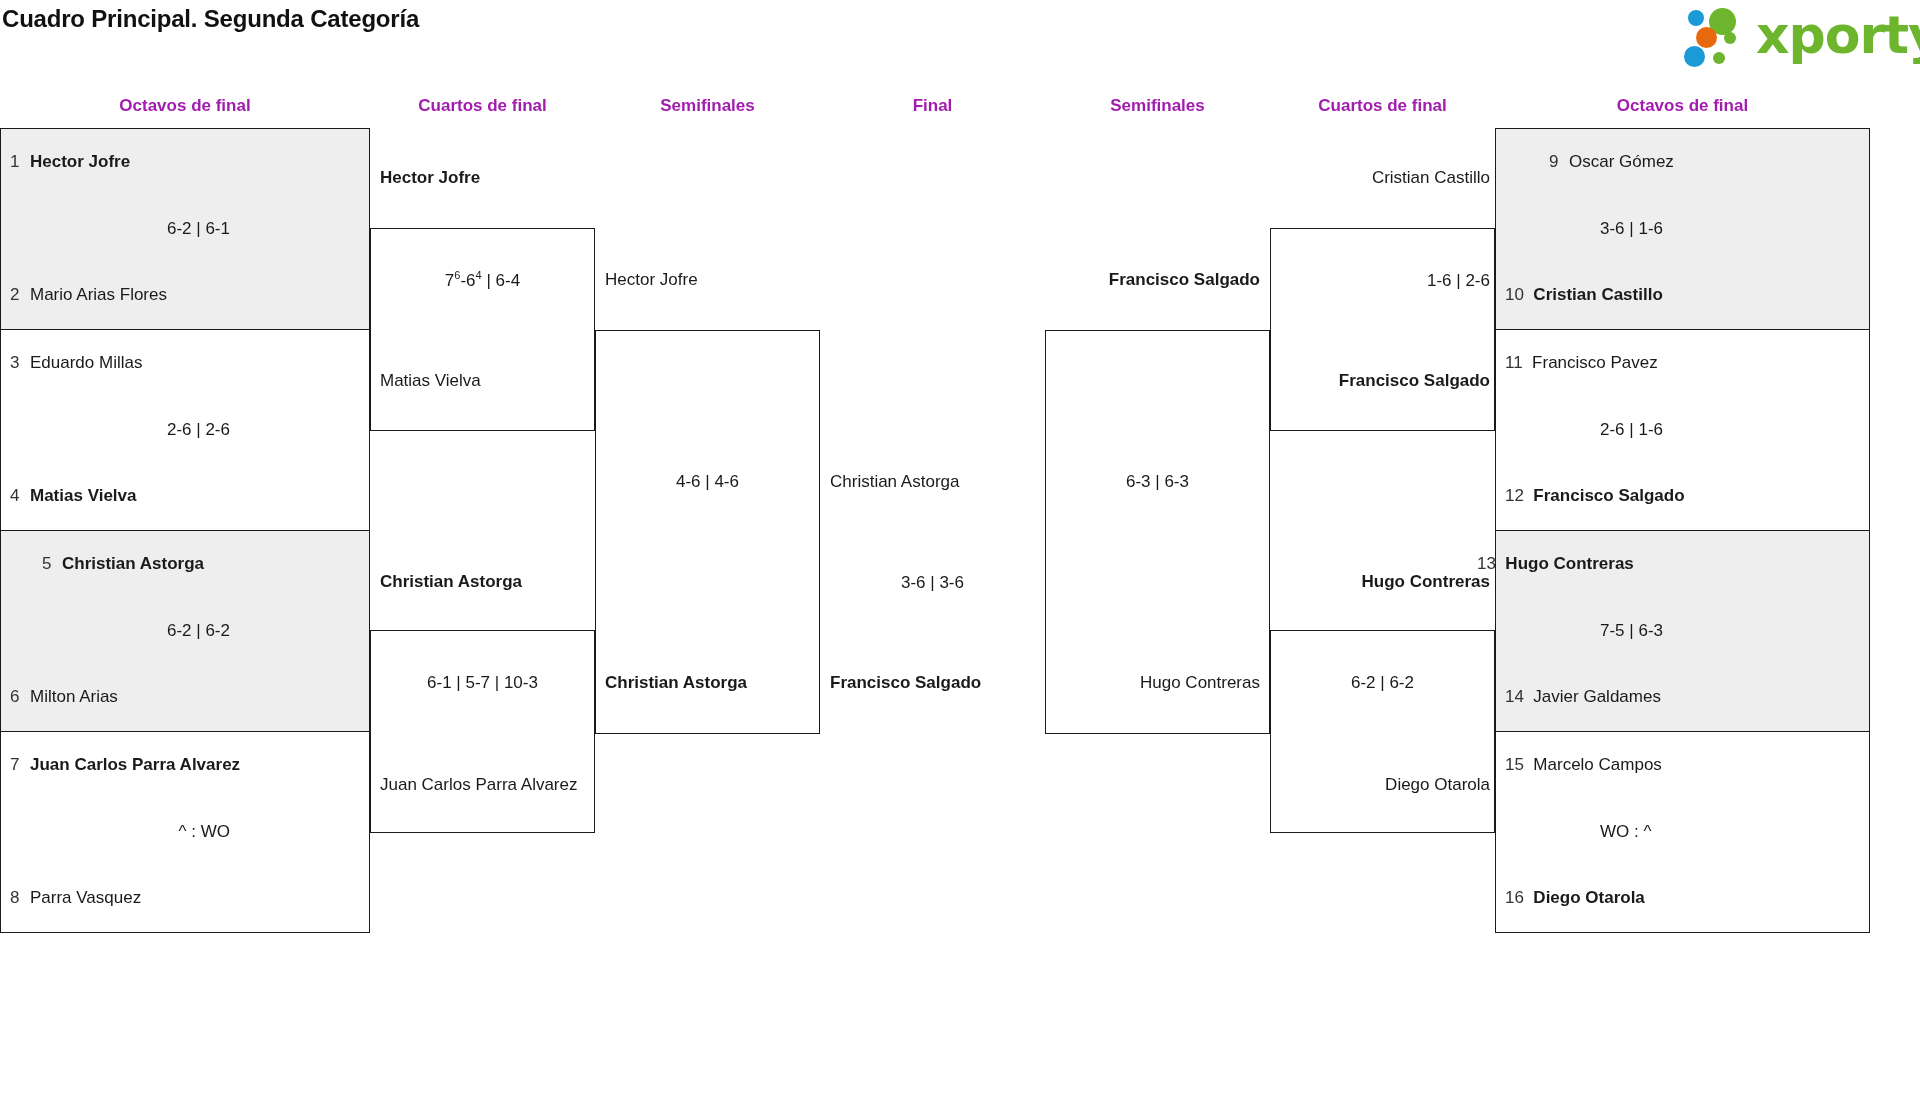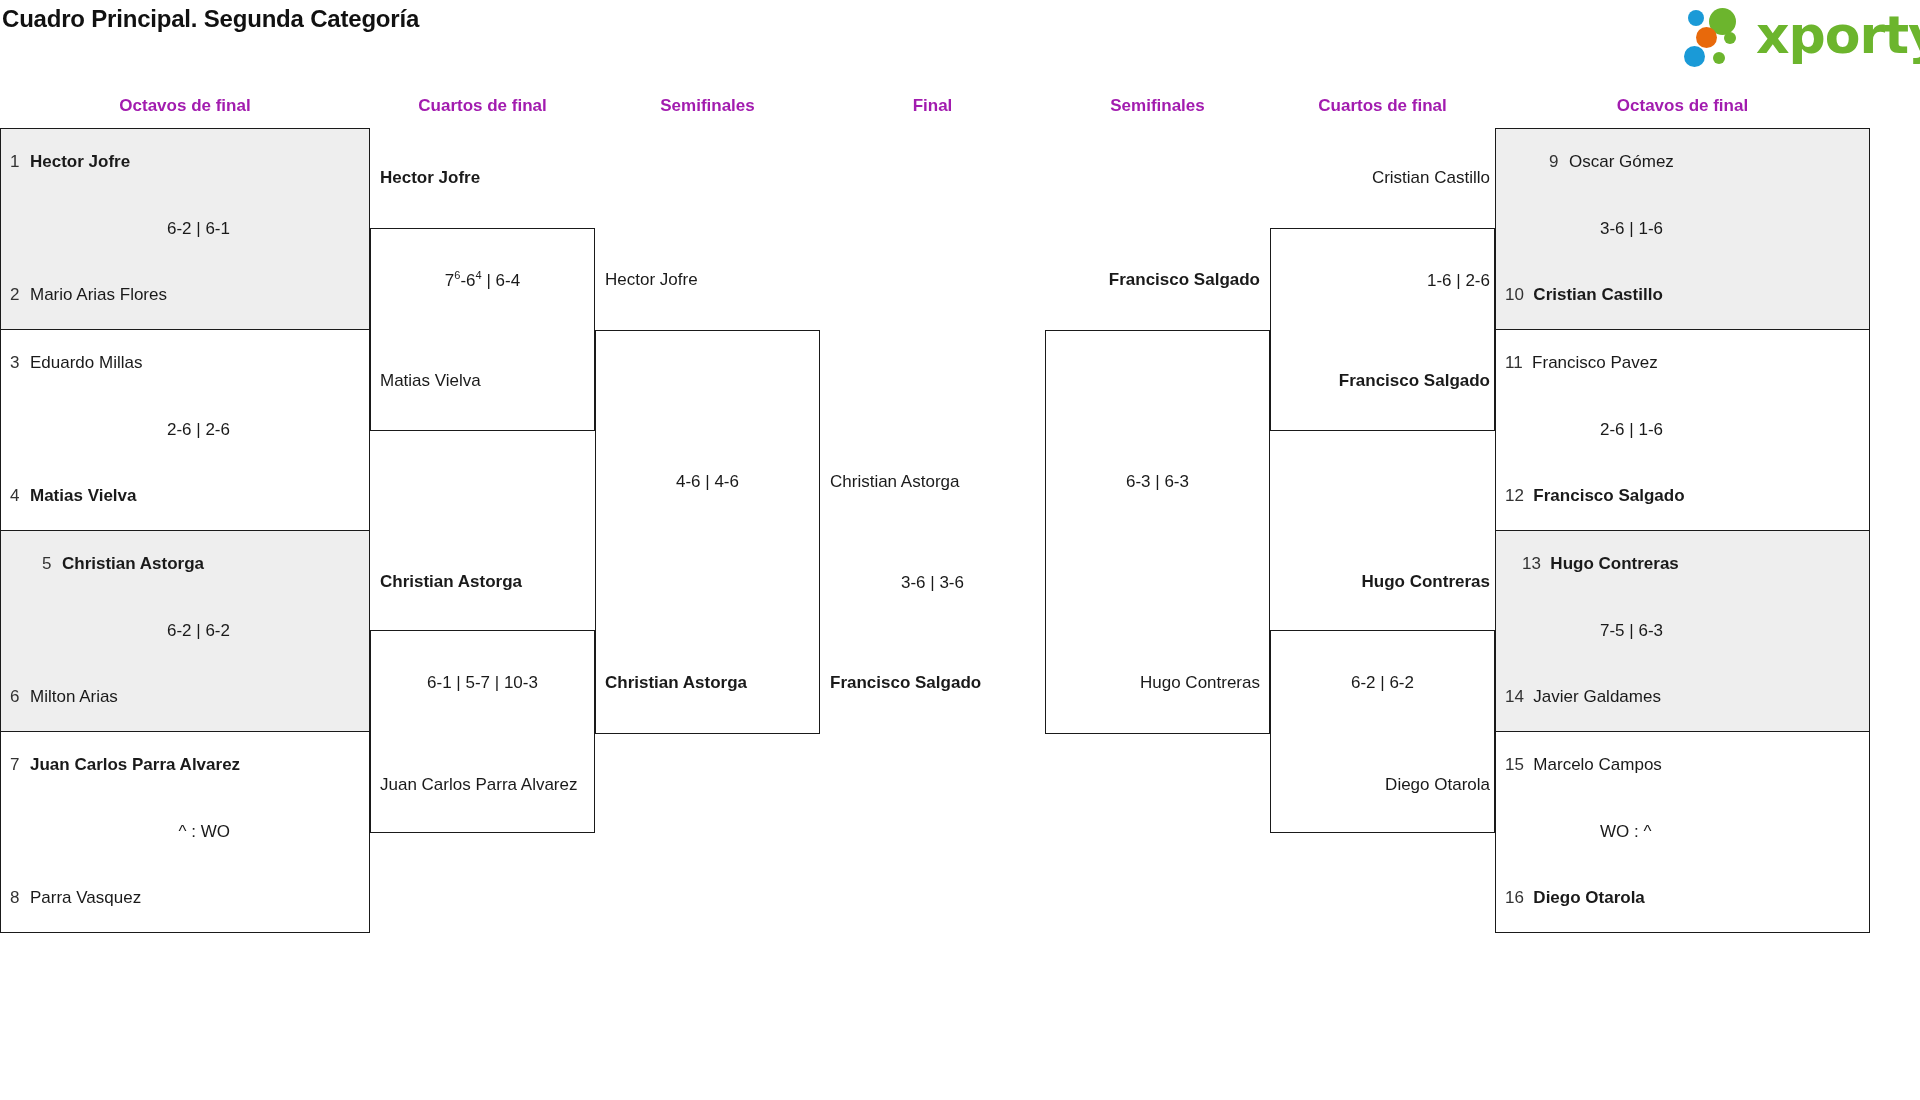--- a/index.html
+++ b/index.html
@@ -166,21 +166,21 @@
   </div>
 
   <div class="plabel" style="left:1505px; top:353px; width:355px;">
     <span class="seed">11&nbsp;&nbsp;</span><span>Francisco Pavez</span>
   </div>
   <div class="score" style="left:1600px; top:420px; width:225px; text-align:left;"><span>2-6 | 1-6</span></div>
   <div class="plabel win" style="left:1505px; top:486px; width:355px;">
     <span class="seed">12&nbsp;&nbsp;</span><span>Francisco Salgado</span>
   </div>
 
-  <div class="plabel win" style="left:1522px; top:554px; width:355px;">
+  <div class="plabel win" style="left:1477px; top:554px; width:355px;">
     <span class="seed">13&nbsp;&nbsp;</span><span>Hugo Contreras</span>
   </div>
   <div class="score" style="left:1600px; top:621px; width:225px; text-align:left;"><span>7-5 | 6-3</span></div>
   <div class="plabel" style="left:1505px; top:687px; width:355px;">
     <span class="seed">14&nbsp;&nbsp;</span><span>Javier Galdames</span>
   </div>
 
   <div class="plabel" style="left:1505px; top:755px; width:355px;">
     <span class="seed">15&nbsp;&nbsp;</span><span>Marcelo Campos</span>
   </div>

